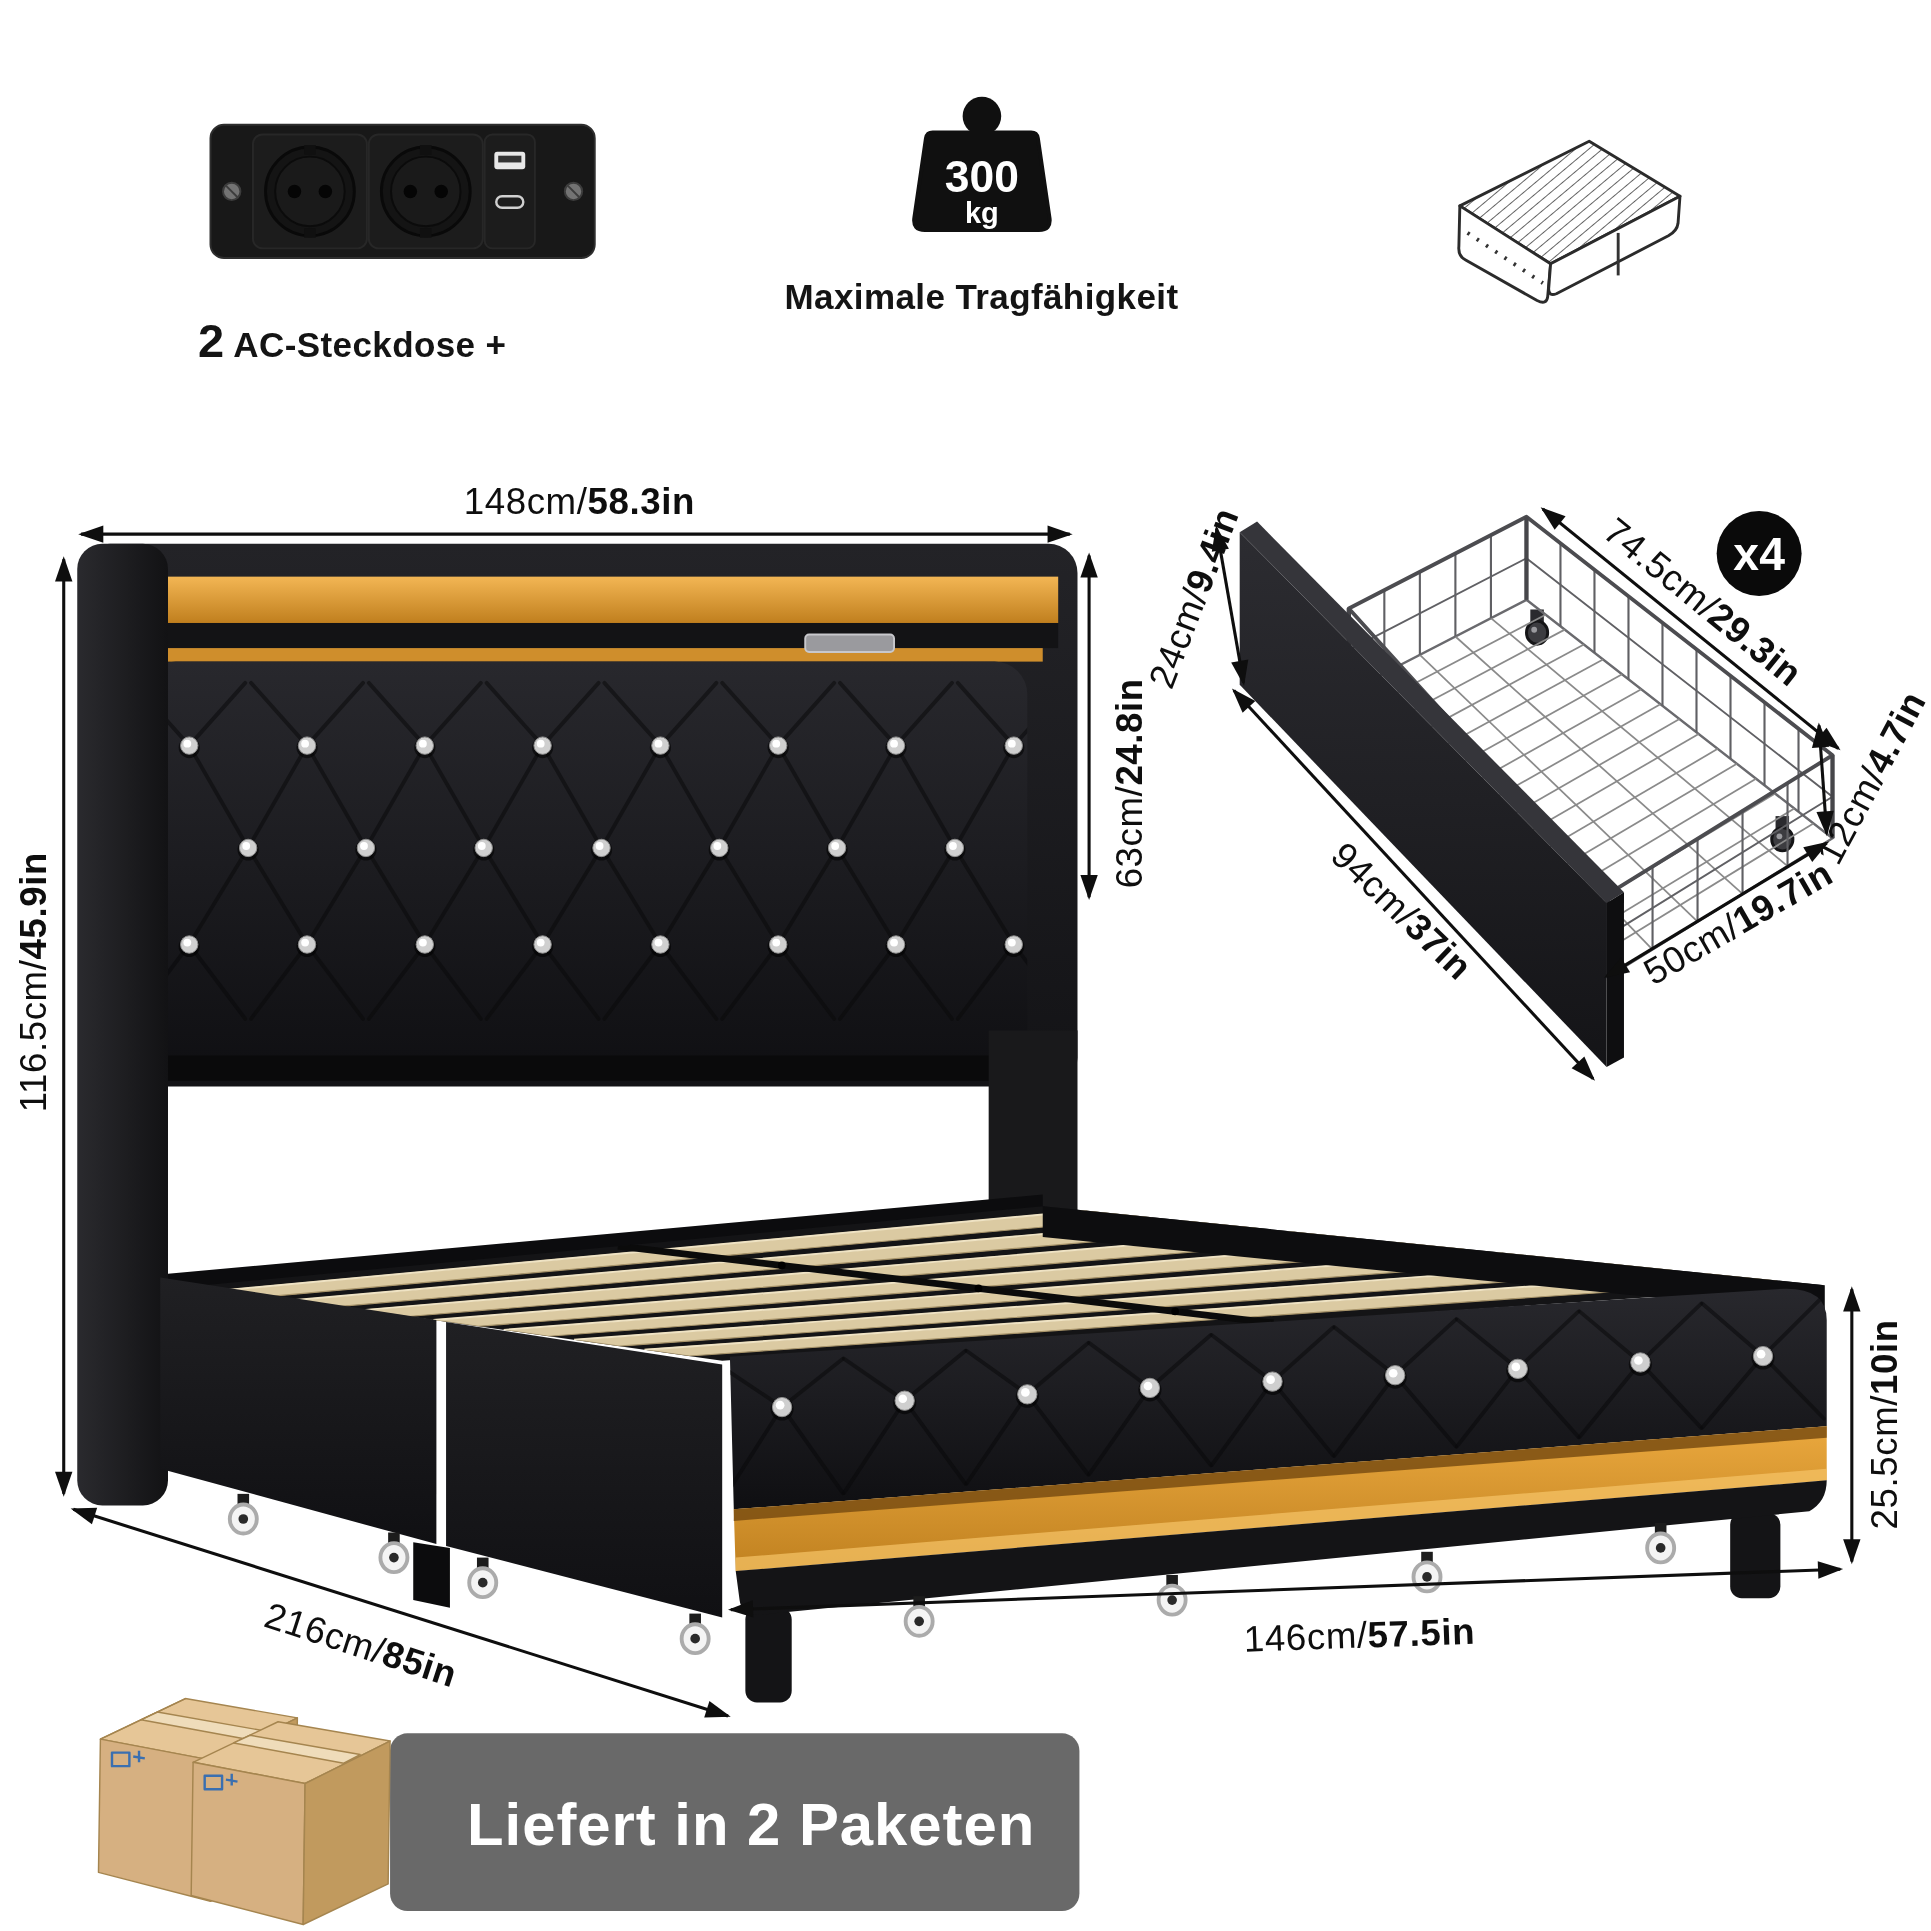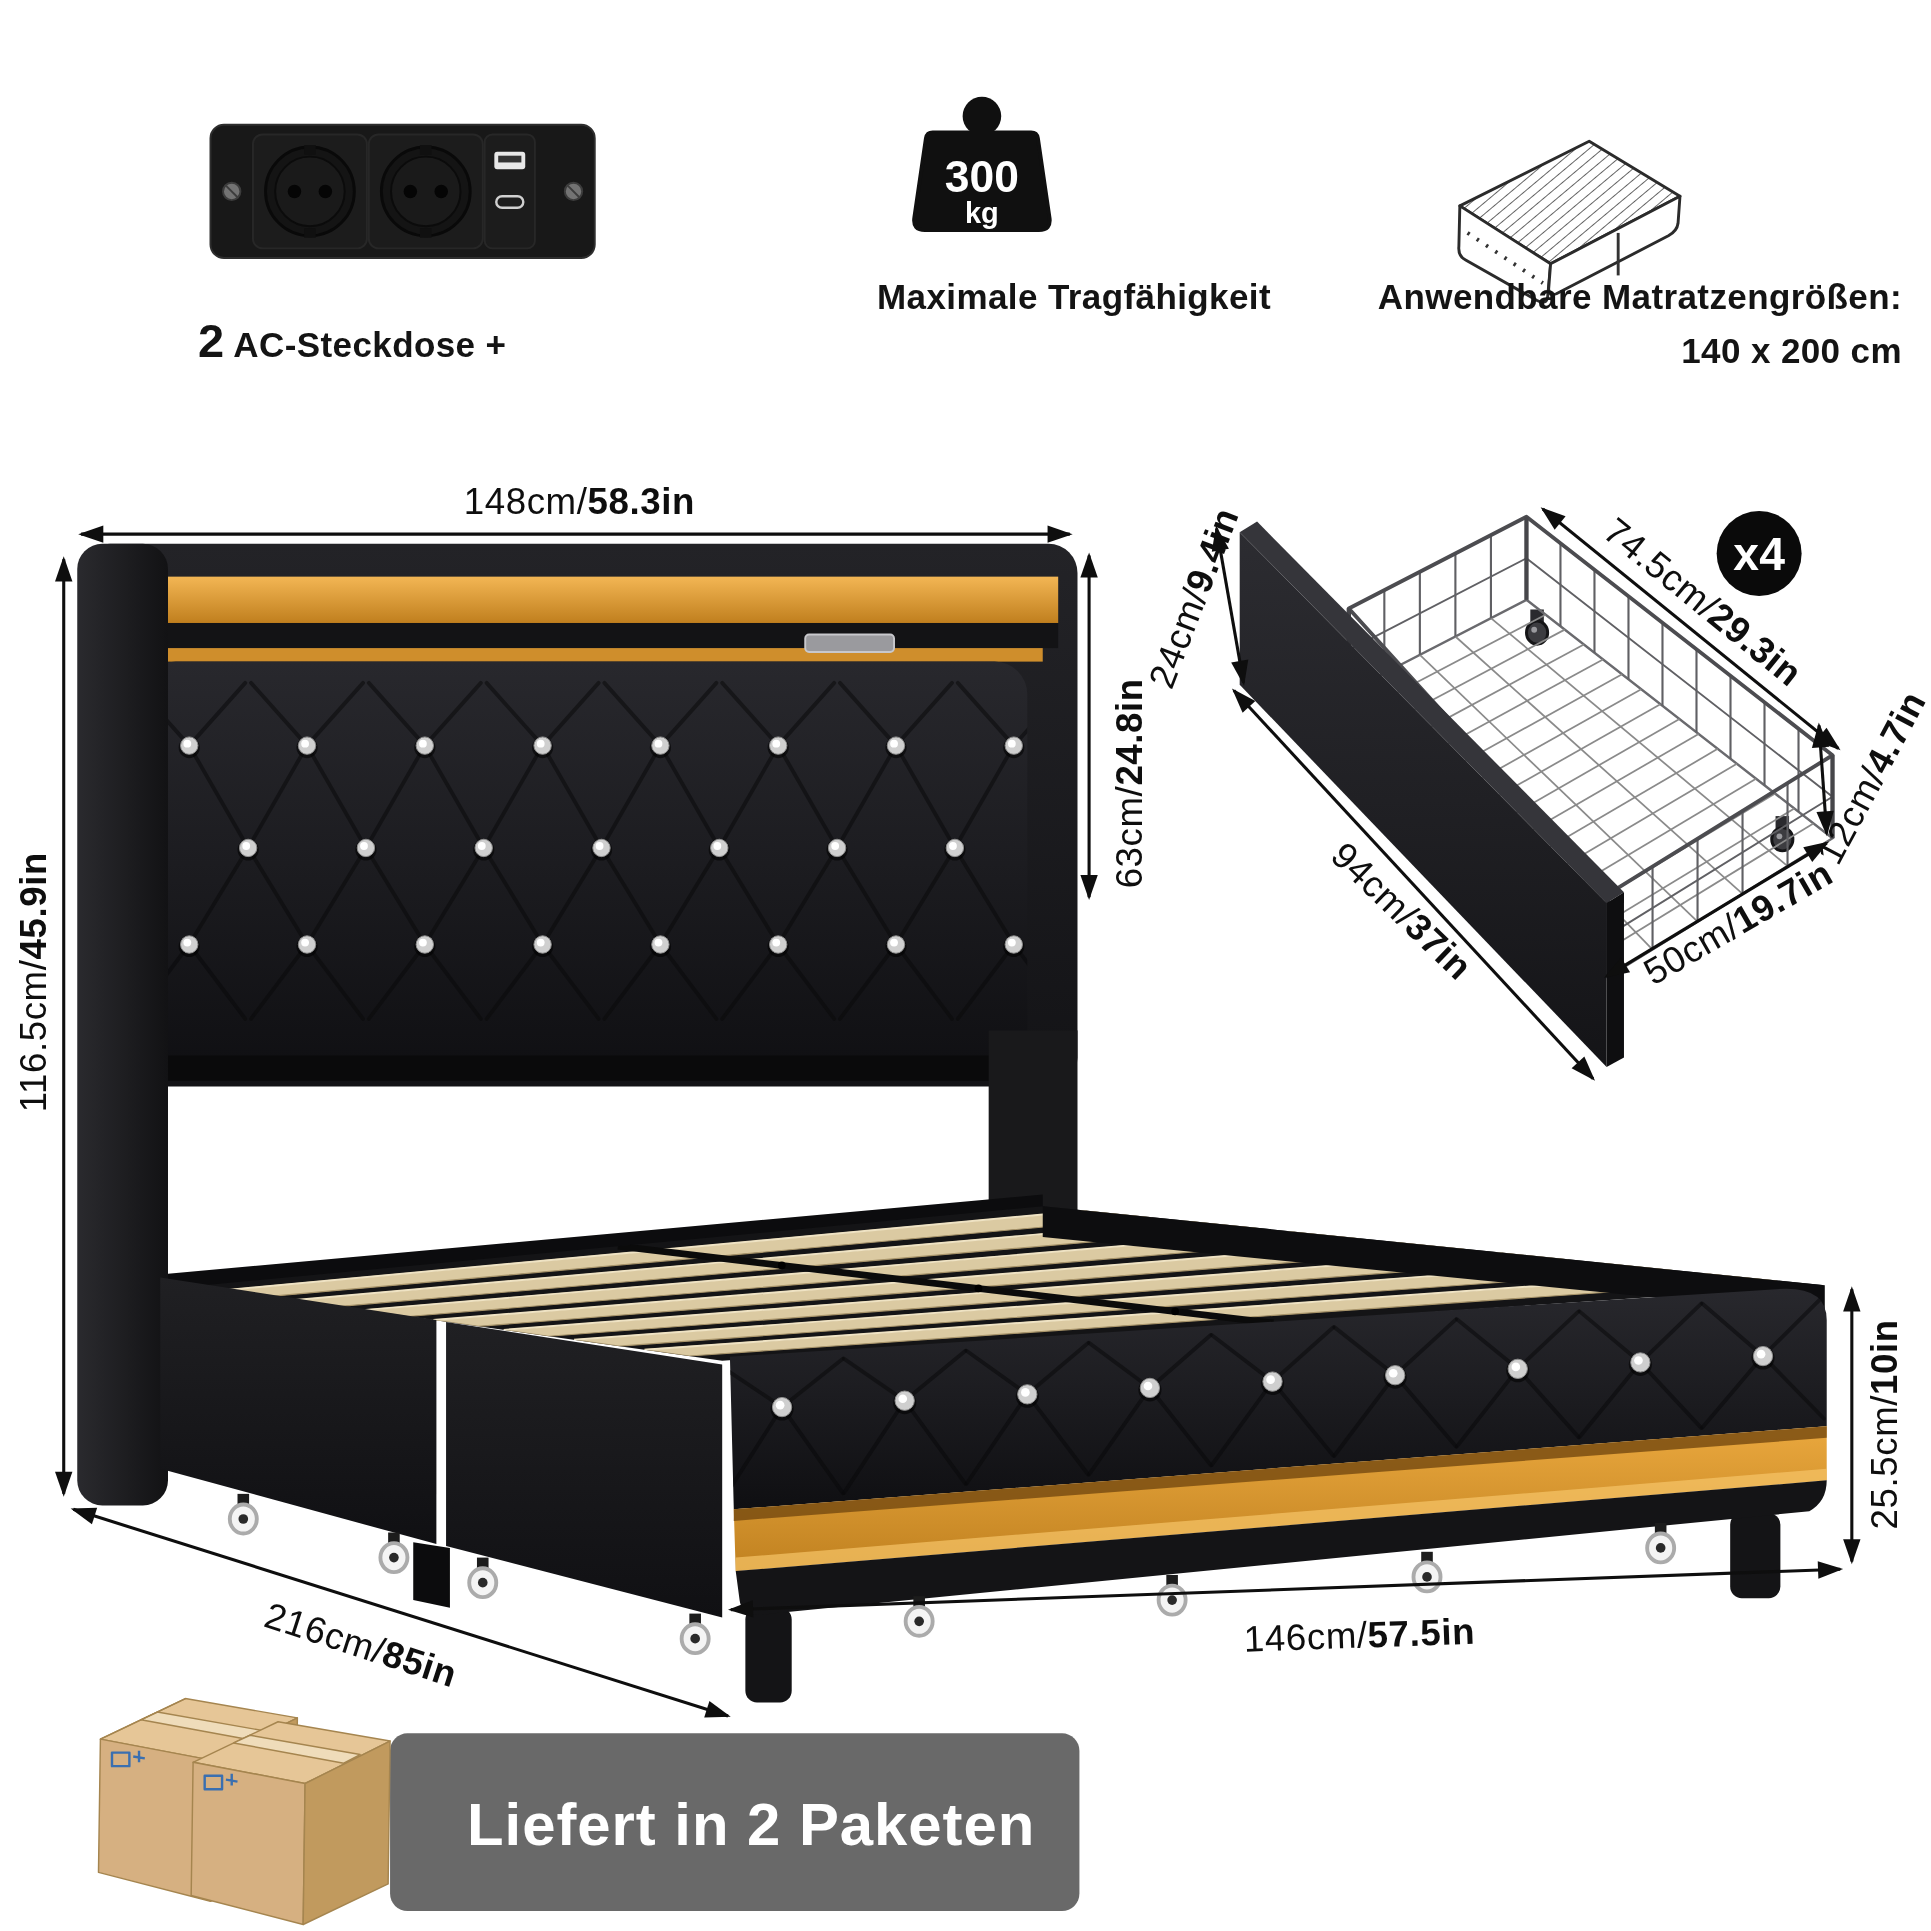--- a/index.html
+++ b/index.html
@@ -2,21 +2,21 @@
 <html><head>
 <meta charset="utf-8">
 <style>
   html,body{margin:0;padding:0;background:#fff;}
   .page{position:relative;width:1931px;height:1931px;background:#fff;overflow:hidden;
         font-family:"Liberation Sans",sans-serif;margin-top:7px;}
   .page > svg{position:absolute;left:0;top:0;}
   .cap{position:absolute;color:#141414;font-weight:700;font-size:35px;letter-spacing:0.4px;}
   .cap-line{line-height:54px;white-space:pre;}
   .cap .num{font-size:47px;font-weight:700;}
-  .center{text-align:right;}
+  .center{text-align:center;}
   text.dim{font-family:"Liberation Sans",sans-serif;font-size:38px;fill:#0e0e0e;letter-spacing:.6px;}
   text.dim .b{font-weight:700;}
   text.badge{font-family:"Liberation Sans",sans-serif;font-size:48px;font-weight:700;fill:#ffffff;}
   text.wt{font-family:"Liberation Sans",sans-serif;font-weight:700;fill:#ffffff;}
   text.banner{font-family:"Liberation Sans",sans-serif;font-size:62px;font-weight:700;fill:#ffffff;letter-spacing:1px;}
   .dl{stroke:#0e0e0e;stroke-width:3.2;fill:none;marker-start:url(#mS);marker-end:url(#mE);}
 </style>
 </head>
 <body>
 
@@ -526,19 +526,15 @@
 </svg>
 
 <div class="cap" style="left:198px;top:307px;width:502px;">
   <div class="cap-line"><span class="num">2</span><span> AC-Steckdose +</span></div>
 </div>
 
 <div class="cap center" style="left:692px;top:263px;width:579px;">
   <div class="cap-line">Maximale Tragfähigkeit</div>
 </div>
 
-<div class="cap center" style="left:1284px;top:263px;width:618px;">
-  <div class="cap-line">Anwendbare Matratzengrößen:</div>
-  <div class="cap-line">140 x 200 cm</div>
+
 </div>
 
-</div>
-
 
 </body></html>

